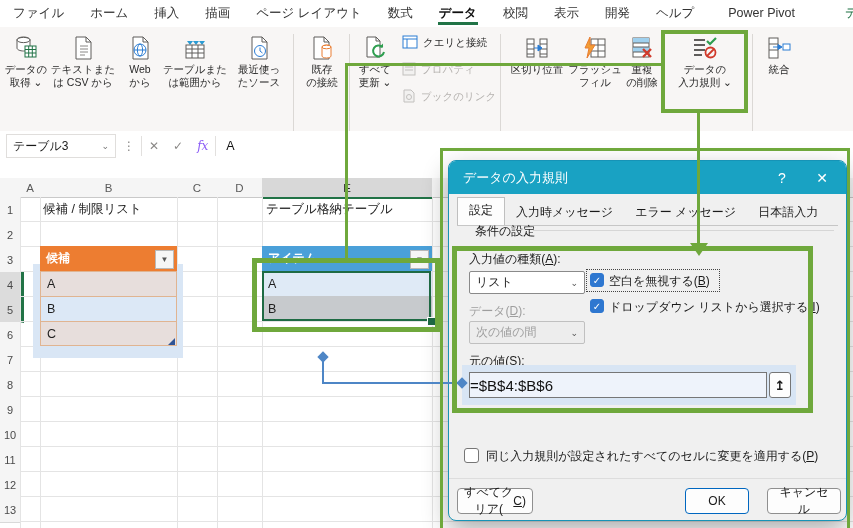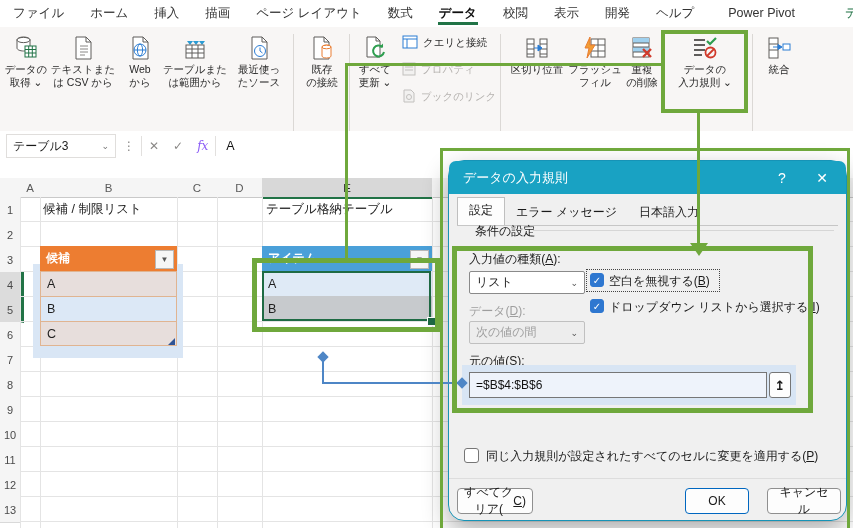--- a/index.html
+++ b/index.html
@@ -37,21 +37,21 @@
   .rowhdr.sel{background:#dcdcdc;border-right:4px solid #217346;}
   .vgrid{top:197px;height:331px;width:1px;background:#e4e4e4;}
   .hgrid{left:20px;width:833px;height:1px;background:#e4e4e4;}
   .celltxt{font-size:12.5px;color:#222;white-space:nowrap;display:flex;align-items:center;}
   
   .thdr{height:25px;display:flex;align-items:center;color:#fff;font-weight:bold;font-size:12px;padding-left:6px;box-sizing:border-box;}
   .tdrop{position:absolute;right:3px;top:4px;width:17px;height:17px;background:#f6f6f6;border:1px solid #b9b9b9;
          display:flex;align-items:center;justify-content:center;font-size:8px;color:#555;}
   .trow{height:25px;display:flex;align-items:center;padding-left:6px;font-size:12.5px;color:#1f1f1f;box-sizing:border-box;}
   
-  #dlg{left:448px;top:160px;width:397px;height:359px;background:#f0f0f0;border:1px solid #1693b6;border-radius:16px;
+  #dlg{left:448px;top:160px;width:397px;height:359px;background:#f0f0f0;border:1px solid #1693b6;border-radius:8px;
        box-shadow:0 10px 26px rgba(0,0,0,.32);z-index:5;}
   #dlgtitle{position:absolute;left:0;top:0;right:0;height:33px;background:#19a2c3;border-radius:7px 7px 0 0;
             display:flex;align-items:center;color:#fff;font-size:13px;padding-left:14px;}
   .dlgctl{position:absolute;top:0;height:33px;width:36px;display:flex;align-items:center;justify-content:center;color:#fff;font-size:14px;cursor:pointer;}
   #dtabs{position:absolute;left:8px;top:40px;height:24px;display:flex;align-items:flex-end;font-size:12px;}
   #dtabs .dtab{padding:4px 11px;color:#1a1a1a;white-space:nowrap;}
   #dtabs .dtab.active{background:#fdfdfd;border:1px solid #bfbfbf;border-bottom:none;padding-bottom:6px;}
   #dtabline{position:absolute;left:8px;right:8px;top:64px;height:1px;background:#c6c6c6;}
   .dlabel{position:absolute;font-size:12px;color:#1a1a1a;white-space:nowrap;}
   .dlabel.dis{color:#9e9e9e;}
@@ -60,21 +60,21 @@
   .dselect .car{position:absolute;right:6px;color:#555;font-size:9px;}
   .dselect.dis{background:#ededed;border-color:#c0c0c0;color:#9e9e9e;text-align:center;}
   .cbx{position:absolute;width:14px;height:14px;border-radius:3px;box-sizing:border-box;}
   .cbx.on{background:#2e77d0;border:1px solid #2e77d0;color:#fff;font-size:10px;display:flex;align-items:center;justify-content:center;}
   .cbx.off{background:#fff;border:1px solid #767676;}
   .cblabel{position:absolute;font-size:12px;color:#1a1a1a;white-space:nowrap;}
   #focusrect{position:absolute;border:1px dotted #444;}
   .dbtn{position:absolute;height:26px;background:#fdfdfd;border:1px solid #8f8f8f;border-radius:4px;
         font-size:12px;color:#1a1a1a;display:flex;align-items:center;justify-content:center;cursor:pointer;box-sizing:border-box;}
   .dbtn.default{border:1.5px solid #0067c0;}
-  #srcfield{position:absolute;background:#eef3fb;border:1px solid #767676;font-size:12px;display:flex;align-items:center;padding-left:6px;box-sizing:border-box;color:#111;}
+  #srcfield{position:absolute;background:#eef3fb;border:1px solid #767676;font-size:15px;display:flex;align-items:center;box-sizing:border-box;color:#111;}
   #collapsebtn{position:absolute;width:22px;height:26px;background:#fdfdfd;border:1px solid #767676;border-radius:3px;
                display:flex;align-items:center;justify-content:center;font-size:13px;font-weight:bold;box-sizing:border-box;}
   
   .green{background:#6fa83c;}
   .greenbox{border:4px solid #6fa83c;box-sizing:border-box;background:transparent;}
   u{text-decoration:underline;}
 </style>
 </head>
 <body>
 
@@ -387,20 +387,21 @@
 
   <div id="dlg" class="abs">
     <div id="dlgtitle">
       <span>データの入力規則</span>
     </div>
     <div class="dlgctl" style="right:46px">?</div>
     <div class="dlgctl" style="right:6px">✕</div>
 
     <div id="dtabs">
       <span class="dtab active">設定</span>
+      <span class="dtab">入力時メッセージ</span>
       <span class="dtab">エラー メッセージ</span>
       <span class="dtab">日本語入力</span>
     </div>
     <div id="dtabline"></div>
 
     <div class="dlabel" style="left:26px;top:62px">条件の設定</div>
     <div style="position:absolute;left:84px;right:12px;top:69px;height:1px;background:#d6d6d6"></div>
 
     <div class="dlabel" style="left:20px;top:90px">入力値の種類(<u>A</u>):</div>
     <div class="dselect" style="left:20px;top:110px">

